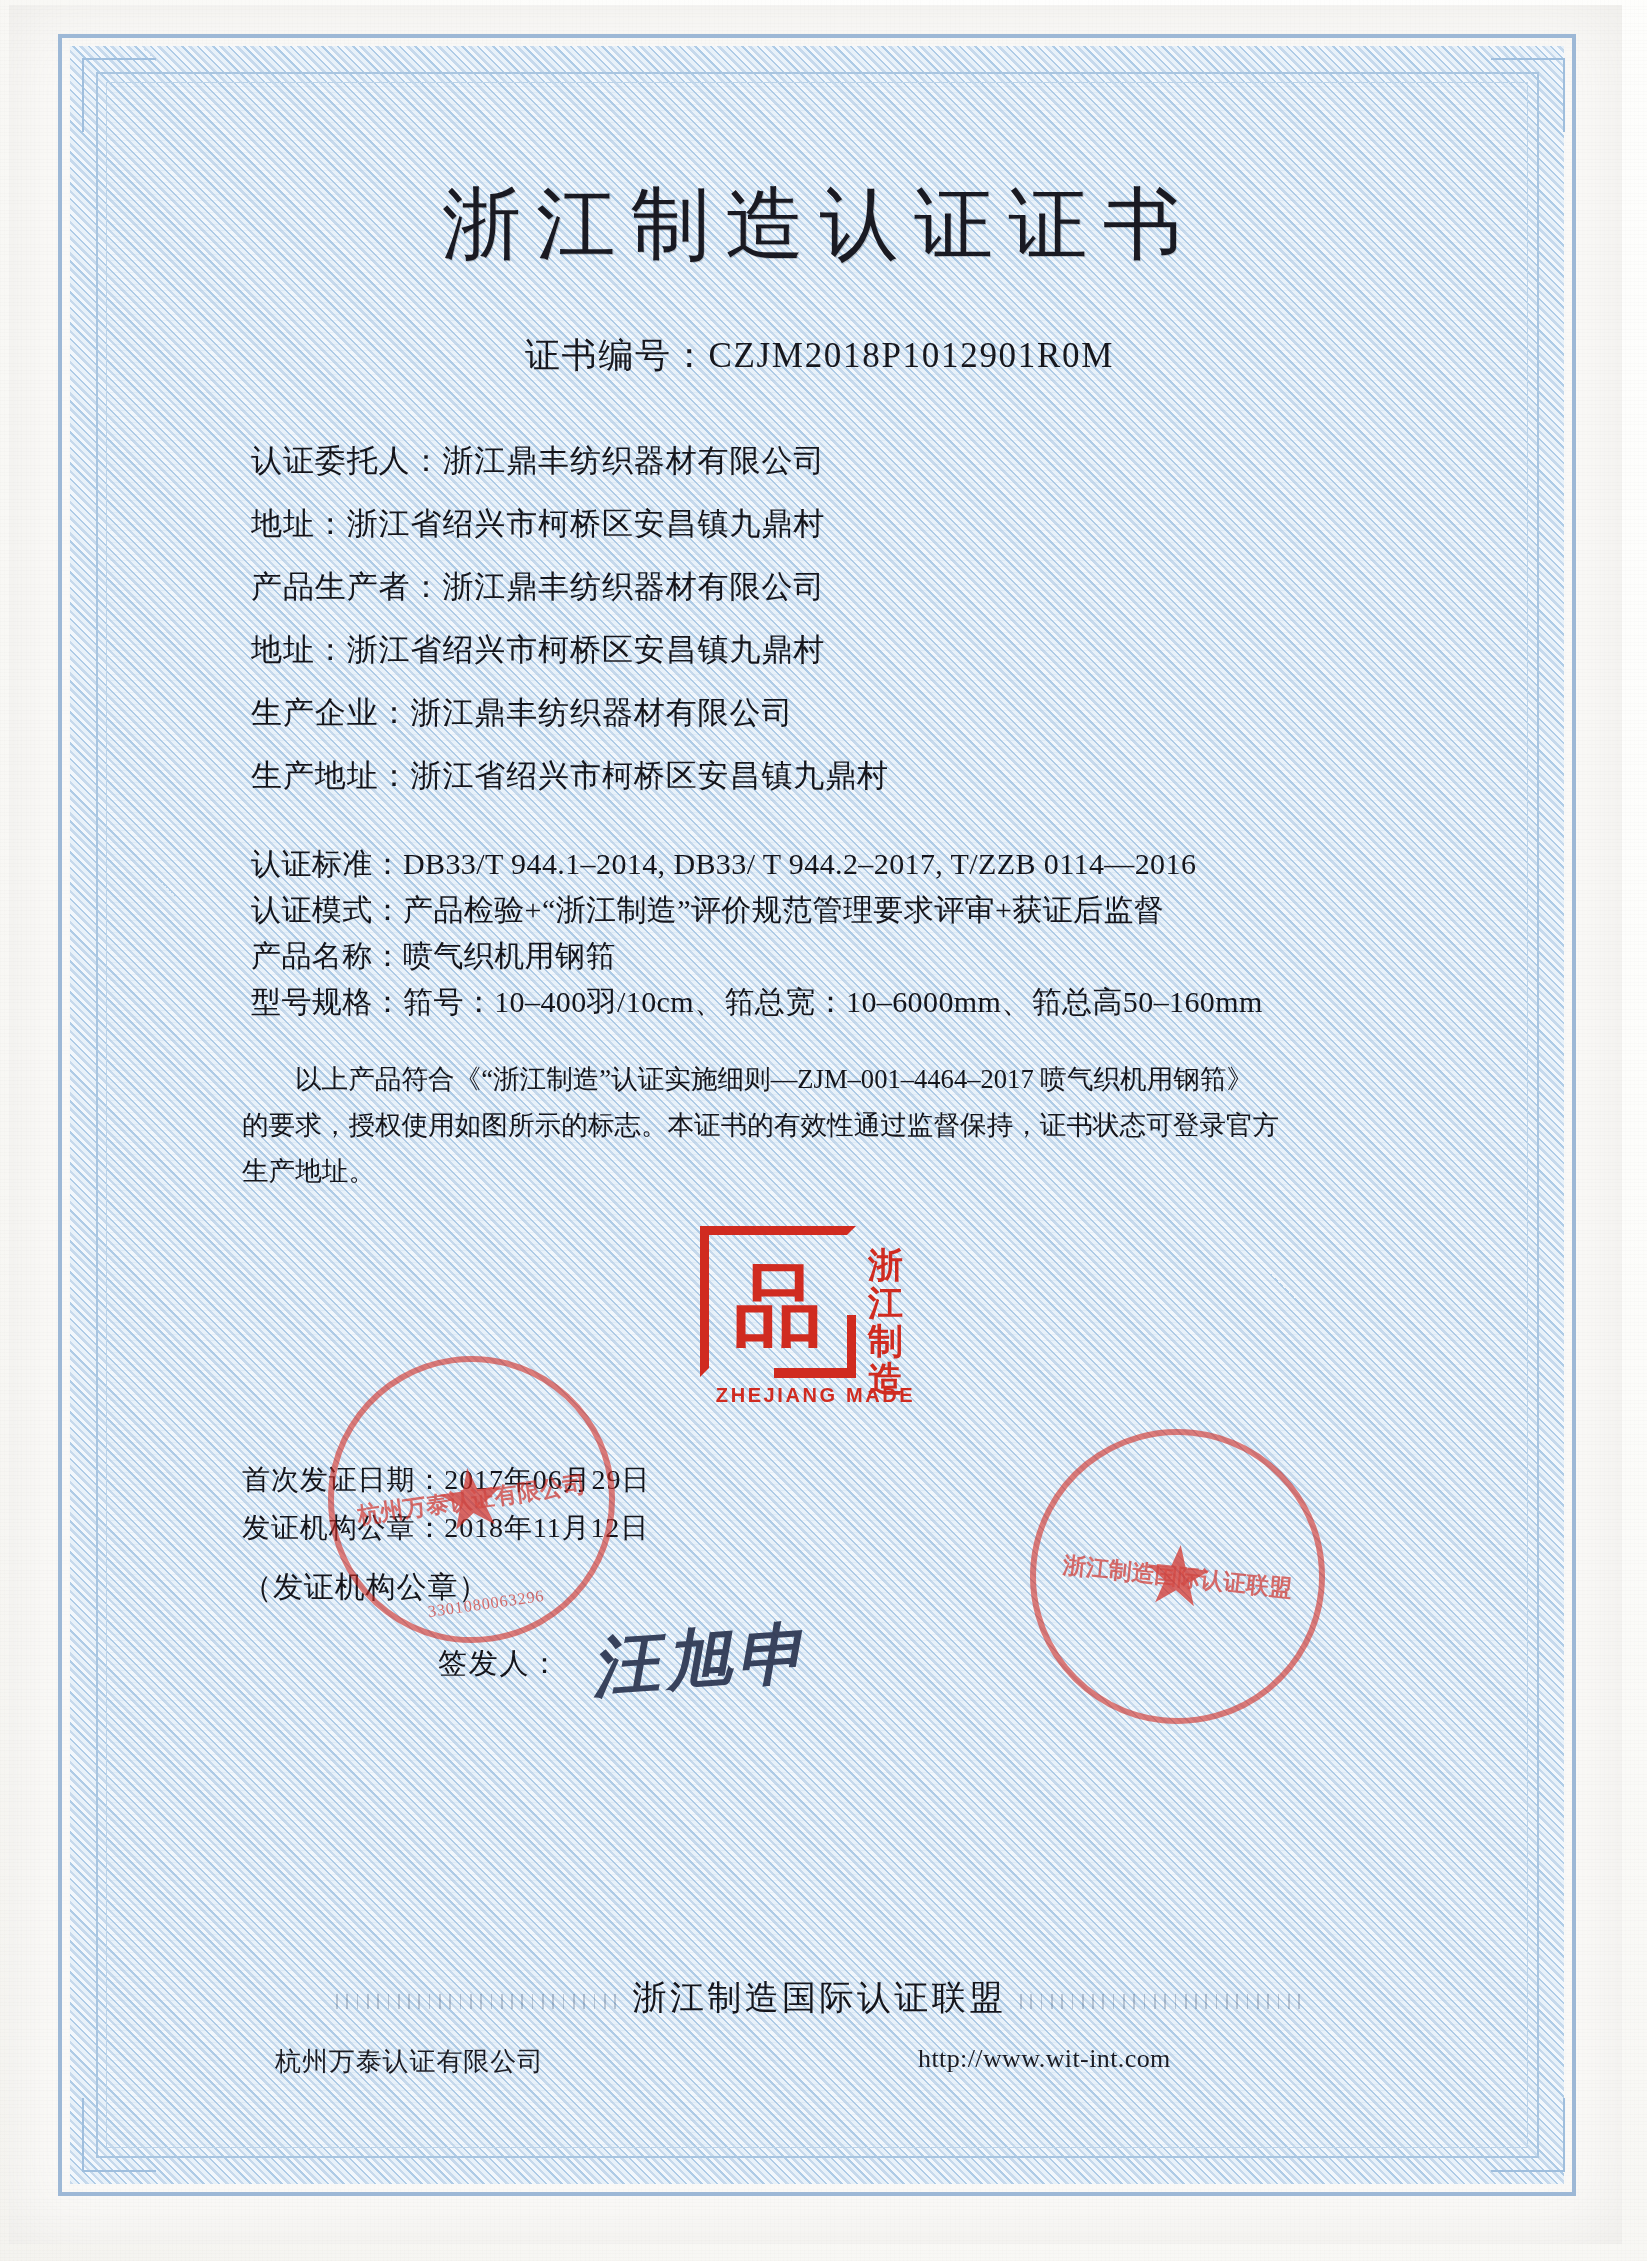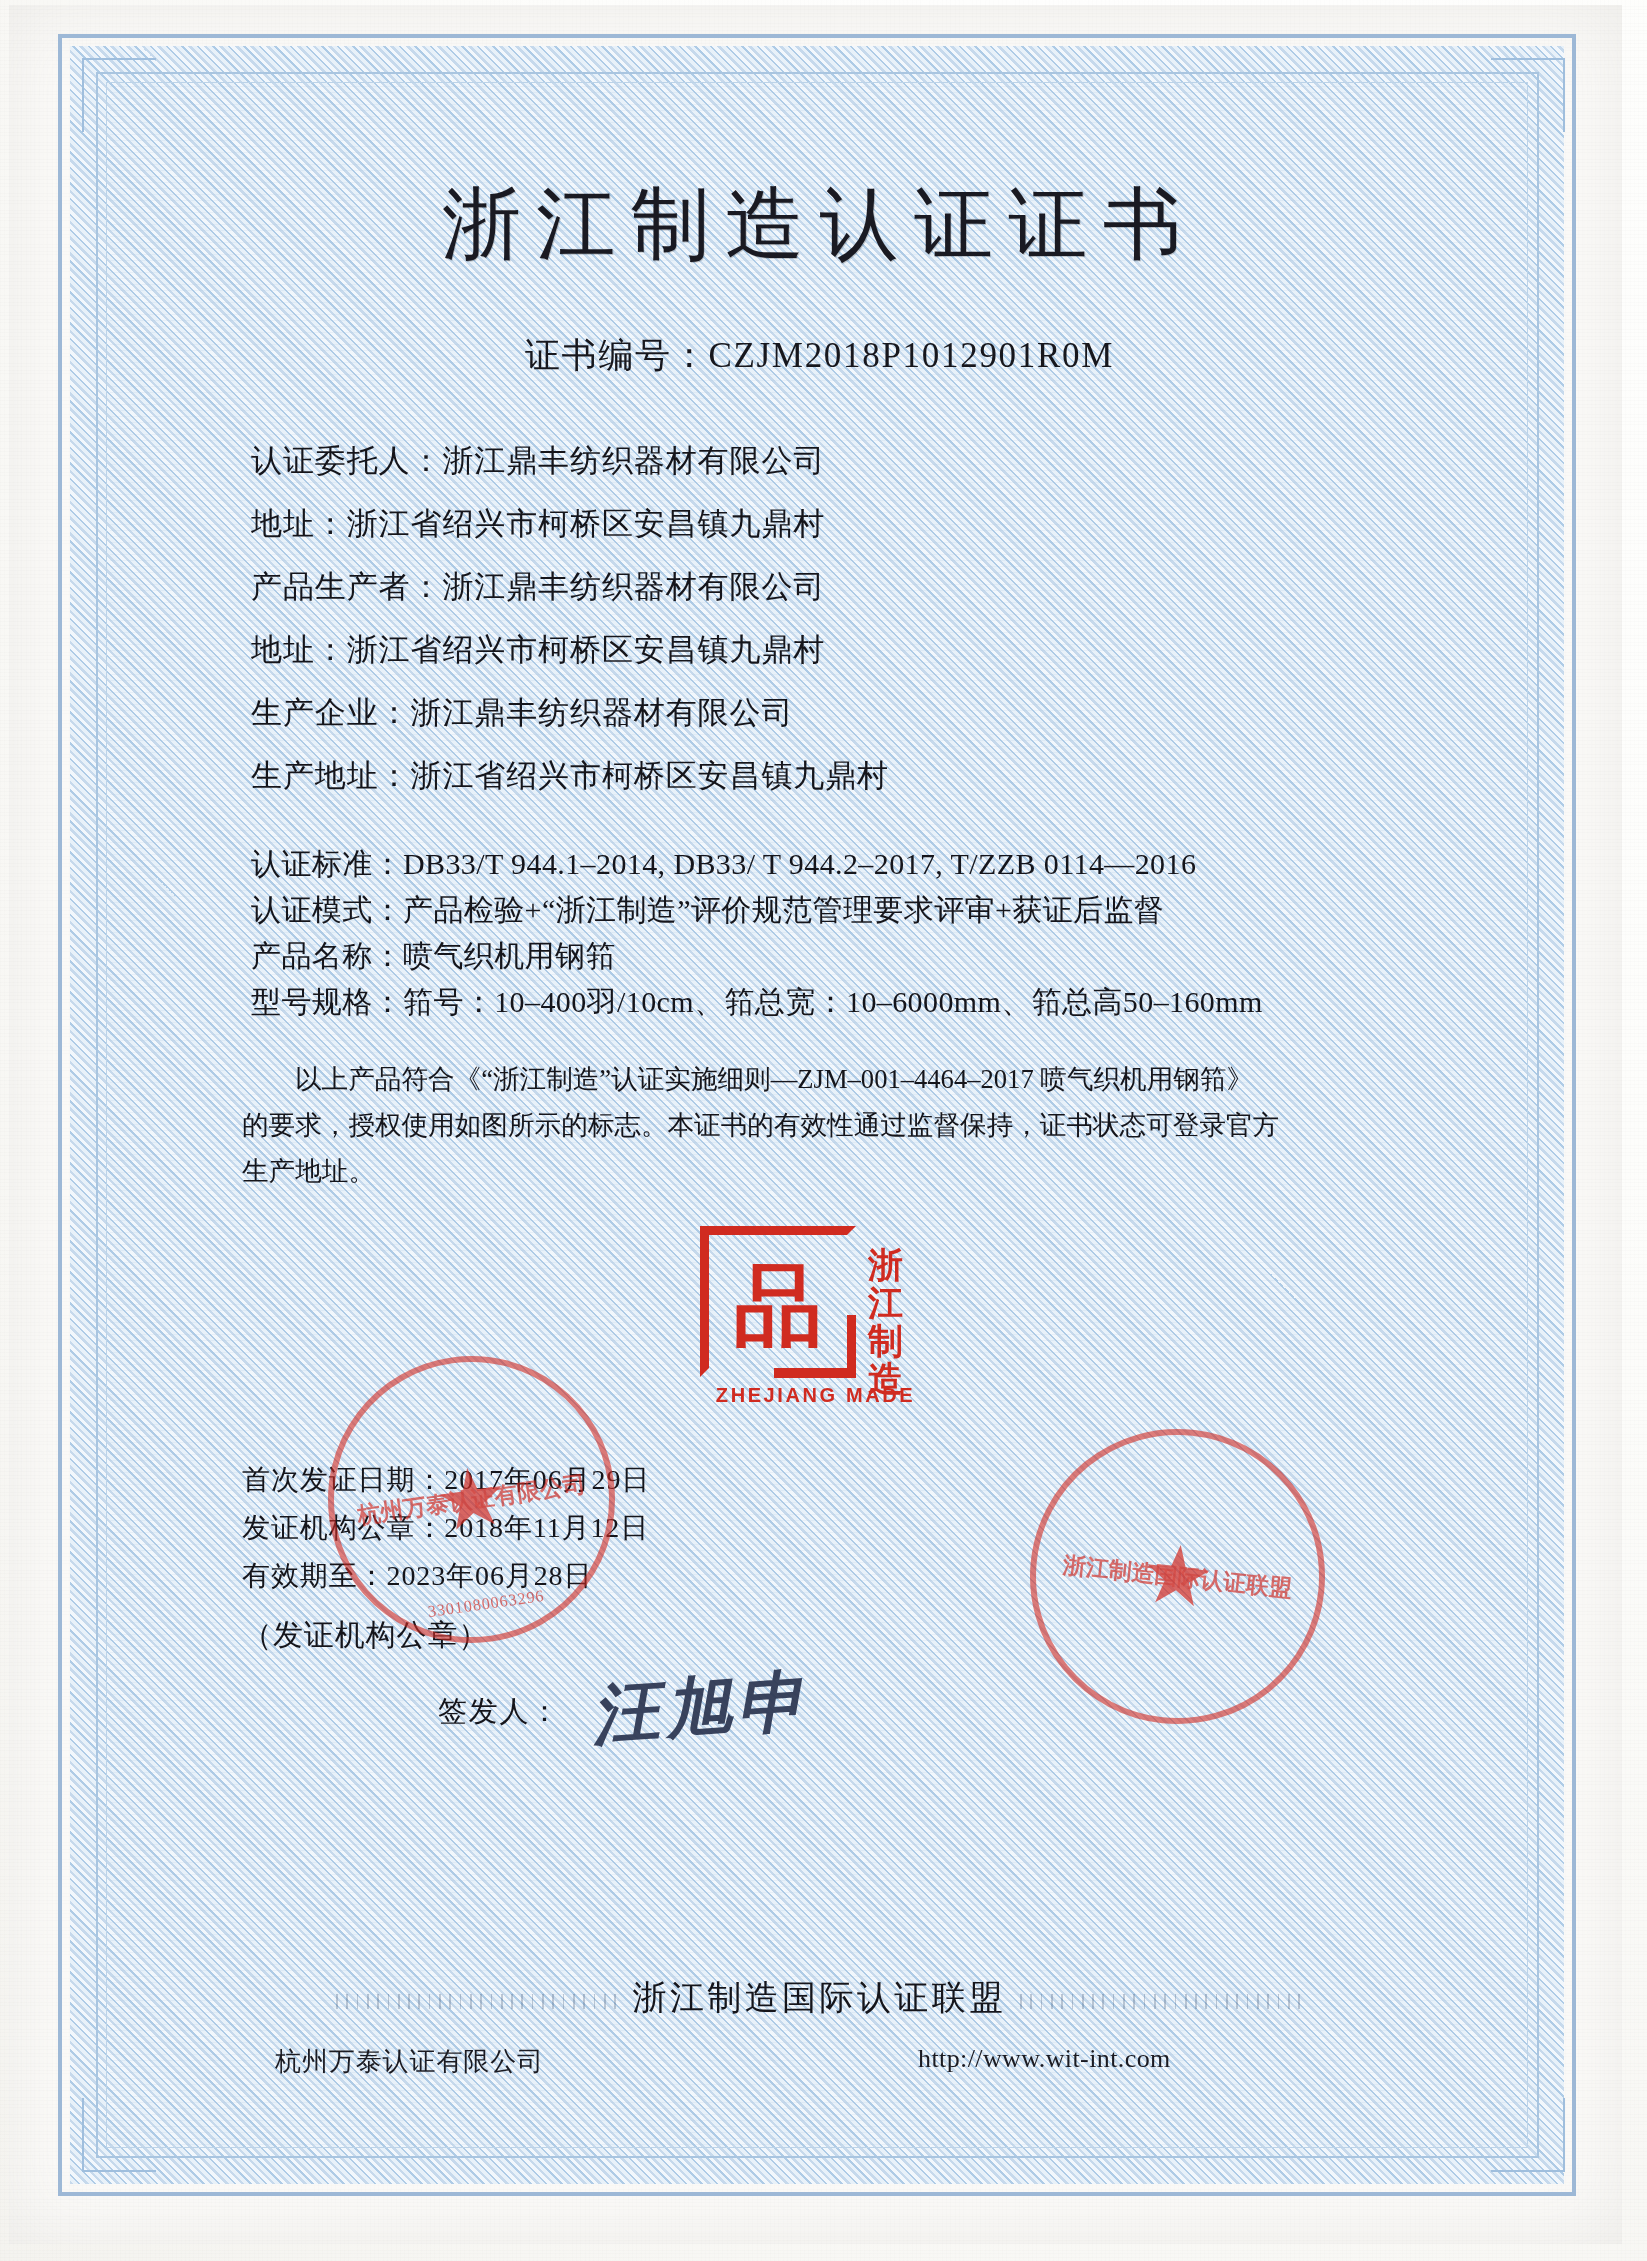--- a/index.html
+++ b/index.html
@@ -408,21 +408,20 @@
     <div class="logo-wrap">
       <div class="logo-mark"></div>
       <div class="logo-glyph">品</div>
       <div class="logo-cn">浙江制造</div>
       <div class="logo-en">ZHEJIANG MADE</div>
     </div>
 
     <div class="dates">
       <div class="date-row">首次发证日期：2017年06月29日</div>
       <div class="date-row">发证机构公章：2018年11月12日</div>
-      <div class="date-row">有效期至：2023年06月28日</div>
       <div class="seal-note">（发证机构公章）</div>
     </div>
 
     <div class="signer-row">
       <span>签发人：</span>
       <span class="signature">汪旭申</span>
     </div>
 
     <div class="footer-org">
       <span class="flourish"></span><span>浙江制造国际认证联盟</span><span class="flourish"></span>

